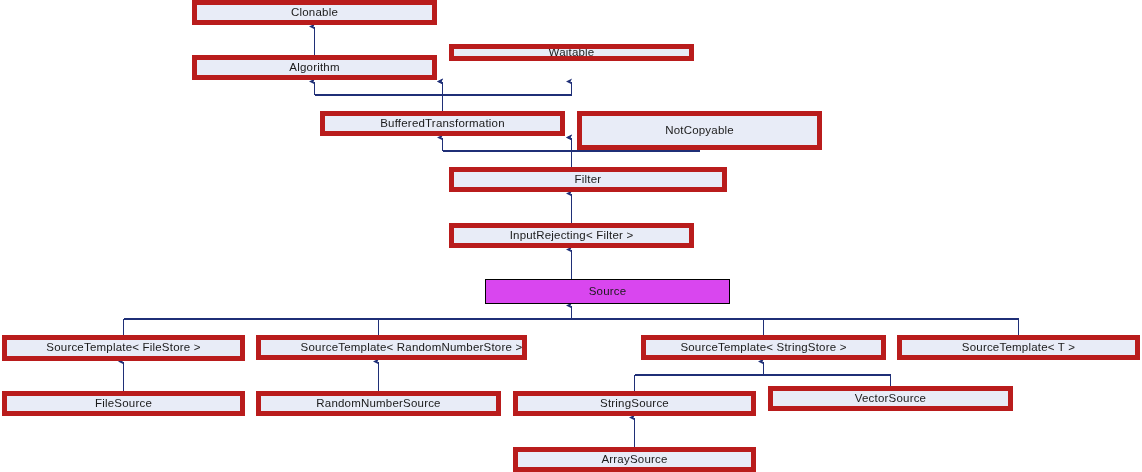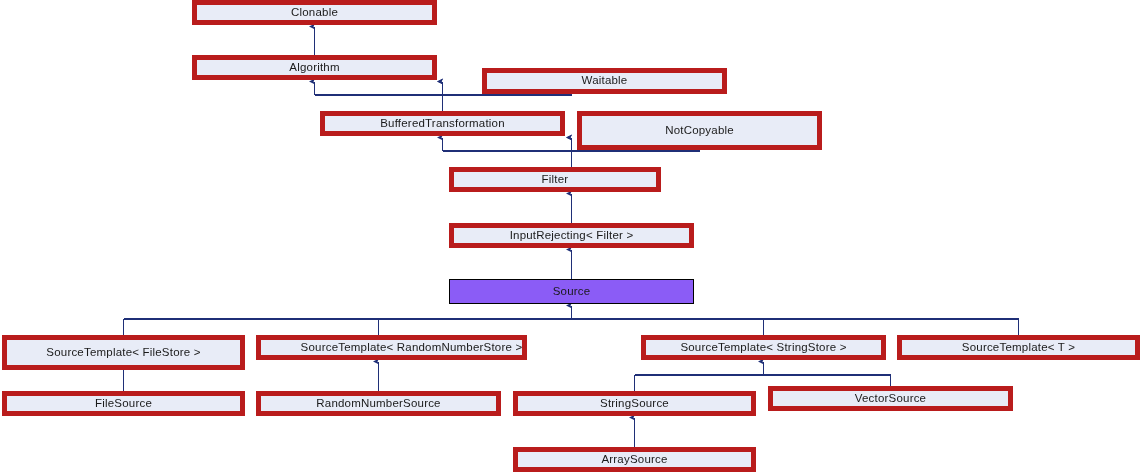--- a/index.html
+++ b/index.html
@@ -36,22 +36,23 @@
     display: flex;
     align-items: center;
     justify-content: center;
     text-align: center;
     white-space: nowrap;
     overflow: hidden;
     cursor: pointer;
   }
   .node.focus {
     border: 1px solid #000000;
-    background: #8b5cf6;
+    background: #d946ef;
     font-weight: normal;
+    margin-left: 36px;
   }
   .node-label {
     display: block;
     padding: 0 3px;
   }
 </style>
 </head>
 <body>
 
 <div id="diagram-root">
@@ -93,39 +94,39 @@
       </g>
   </svg>
 
   <div id="node-layer">
       <div class="node" style="left: 192px; top: 0px; width: 245px; height: 25px;">
         <span class="node-label">Clonable</span>
       </div>
       <div class="node" style="left: 192px; top: 55px; width: 245px; height: 25px; justify-content: center;">
         <span class="node-label">Algorithm</span>
       </div>
-      <div class="node" style="left: 449px; top: 68px; width: 245px; height: 26px; margin-left: 33px;">
+      <div class="node" style="left: 449px; top: 44px; width: 245px; height: 17px;">
         <span class="node-label">Waitable</span>
       </div>
       <div class="node" style="left: 320px; top: 111px; width: 245px; height: 25px;">
         <span class="node-label">BufferedTransformation</span>
       </div>
       <div class="node" style="left: 577px; top: 111px; width: 245px; height: 39px; justify-content: center;">
         <span class="node-label">NotCopyable</span>
       </div>
-      <div class="node" style="left: 449px; top: 167px; width: 212px; height: 25px;">
+      <div class="node" style="left: 449px; top: 167px; width: 278px; height: 25px;">
         <span class="node-label">Filter</span>
       </div>
       <div class="node" style="left: 449px; top: 223px; width: 245px; height: 25px;">
         <span class="node-label">InputRejecting&lt; Filter &gt;</span>
       </div>
       <div class="node focus" style="left: 449px; top: 279px; width: 245px; height: 25px;">
         <span class="node-label">Source</span>
       </div>
-      <div class="node" style="left: 2px; top: 335px; width: 243px; height: 35px;">
+      <div class="node" style="left: 2px; top: 335px; width: 243px; height: 26px;">
         <span class="node-label">SourceTemplate&lt; FileStore &gt;</span>
       </div>
       <div class="node" style="left: 256px; top: 335px; width: 271px; height: 25px; padding-left: 40px;">
         <span class="node-label">SourceTemplate&lt; RandomNumberStore &gt;</span>
       </div>
       <div class="node" style="left: 641px; top: 335px; width: 245px; height: 25px;">
         <span class="node-label">SourceTemplate&lt; StringStore &gt;</span>
       </div>
       <div class="node" style="left: 897px; top: 335px; width: 243px; height: 25px;">
         <span class="node-label">SourceTemplate&lt; T &gt;</span>

